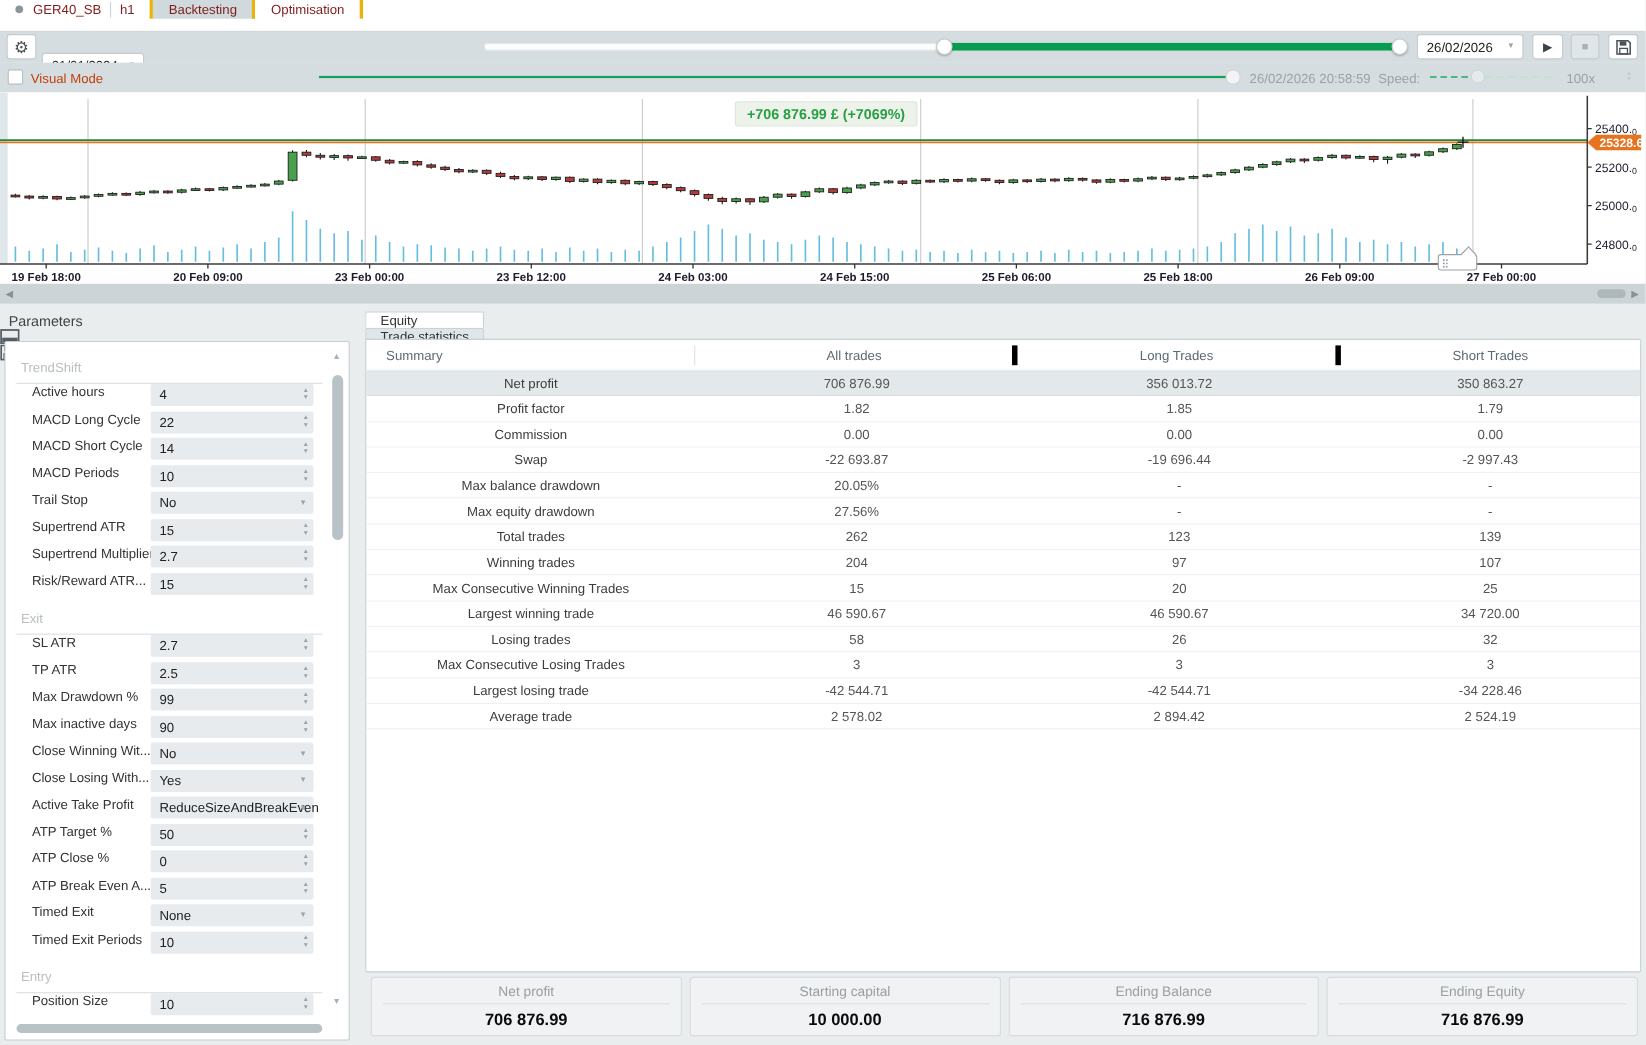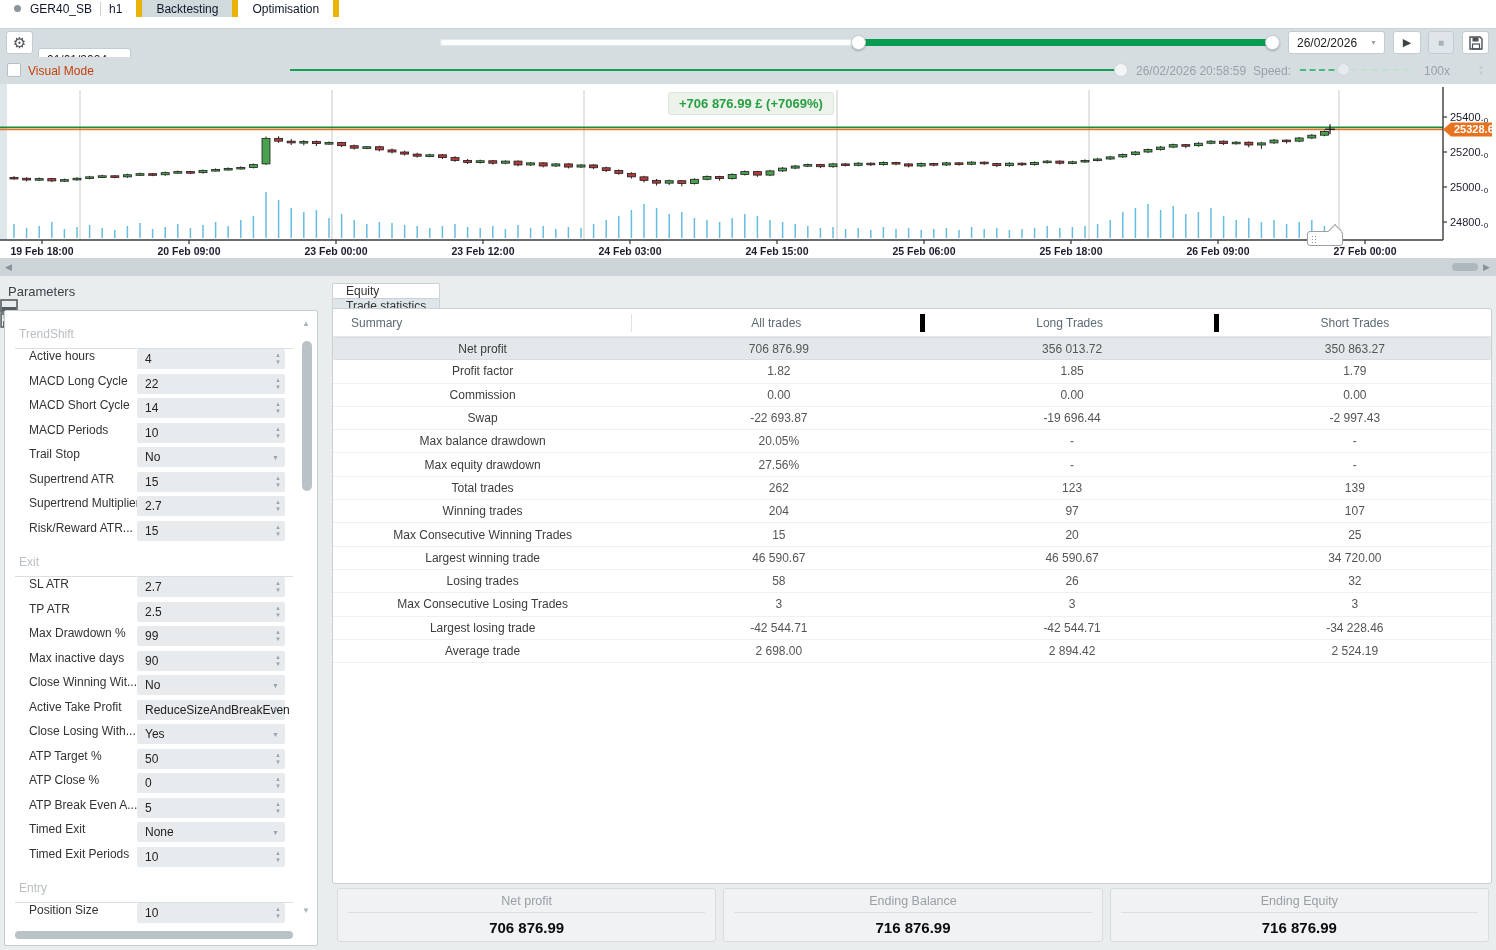--- a/index.html
+++ b/index.html
@@ -2,21 +2,21 @@
 <html><head>
 <meta charset="utf-8">
 <style>
   * { margin:0; padding:0; box-sizing:border-box; }
   html,body { width:1496px; height:950px; font-family:"Liberation Sans", sans-serif; background:#e9edee; overflow:hidden; }
   .app { position:relative; width:1496px; height:950px; background:#e9edee; }
   .abs { position:absolute; }
 
   
   .toptabs { position:absolute; left:0; top:0; width:1496px; height:29px; background:#fff; border-bottom:1px solid #cdd5d9; display:flex; }
-  .ttab { height:17px; display:flex; align-items:center; padding:0 14px; font-size:12px; color:#0f172a; background:#fff; border-right:6px solid #eab308; cursor:default; }
+  .ttab { height:17px; display:flex; align-items:center; padding:0 14px; font-size:12px; color:#7f1d1d; background:#fff; border-right:3px solid #eab308; cursor:default; }
   .ttab.active { background:#d0d9dc; }
   .tdot { width:7px; height:7px; border-radius:50%; background:#8a9499; margin-right:9px; }
   .tsep { width:1px; height:14px; background:#ccd3d7; margin:0 8px; }
 
   
   .toolbar { position:absolute; left:0; top:29px; width:1496px; height:28px; background:#d5dde0; }
   .visrow  { position:absolute; left:0; top:57px; width:1496px; height:27px; background:#d5dde0; }
   .btn { position:absolute; background:#fff; border:1px solid #c3ccd0; border-radius:3px; display:flex; align-items:center; justify-content:center; }
   .dateinput { position:absolute; background:#fff; border:1px solid #c3ccd0; border-radius:3px; font-size:12px; color:#222; display:flex; align-items:center; padding-left:8px; }
   .dd-arrow { position:absolute; right:7px; font-size:7px; color:#9aa2a7; }
@@ -658,30 +658,30 @@
           </div>
         </div>
         <div class="prow">
         <div class="plabel">Close Winning Wit...</div>
         <div class="pctrl">
             <span class="pval">No</span>
             <span class="selarr">▼</span>
           </div>
         </div>
         <div class="prow">
+        <div class="plabel">Close Losing With...</div>
+        <div class="pctrl">
+            <span class="pval">Yes</span>
+            <span class="selarr">▼</span>
+          </div>
+        </div>
+        <div class="prow">
         <div class="plabel">Active Take Profit</div>
         <div class="pctrl">
             <span class="pval">ReduceSizeAndBreakEven</span>
-            <span class="selarr">▼</span>
-          </div>
-        </div>
-        <div class="prow">
-        <div class="plabel">Close Losing With...</div>
-        <div class="pctrl">
-            <span class="pval">Yes</span>
             <span class="selarr">▼</span>
           </div>
         </div>
         <div class="prow">
         <div class="plabel">ATP Target %</div>
         <div class="pctrl">
             <span class="pval">50</span>
             <span class="arrs">
               <span>▲</span>
               <span>▼</span>
@@ -852,33 +852,37 @@
           <div class="c">3</div>
         </div>
         <div class="trow">
        <div class="c0">Largest losing trade</div>
           <div class="c">-42 544.71</div>
           <div class="c">-42 544.71</div>
           <div class="c">-34 228.46</div>
         </div>
         <div class="trow">
        <div class="c0">Average trade</div>
-          <div class="c">2 698.00</div>
+          <div class="c">2 578.02</div>
           <div class="c">2 894.42</div>
           <div class="c">2 524.19</div>
         </div>
       </div>
   </div>
 
   <div class="cards" id="summary-cards">
       <div class="card">
        <div class="clabel">Net profit</div>
        <div class="cvalue">706 876.99</div>
      </div>
       <div class="card">
+       <div class="clabel">Starting capital</div>
+       <div class="cvalue">10 000.00</div>
+     </div>
+      <div class="card">
        <div class="clabel">Ending Balance</div>
        <div class="cvalue">716 876.99</div>
      </div>
       <div class="card">
        <div class="clabel">Ending Equity</div>
        <div class="cvalue">716 876.99</div>
      </div>
     </div>
 
 </div>

